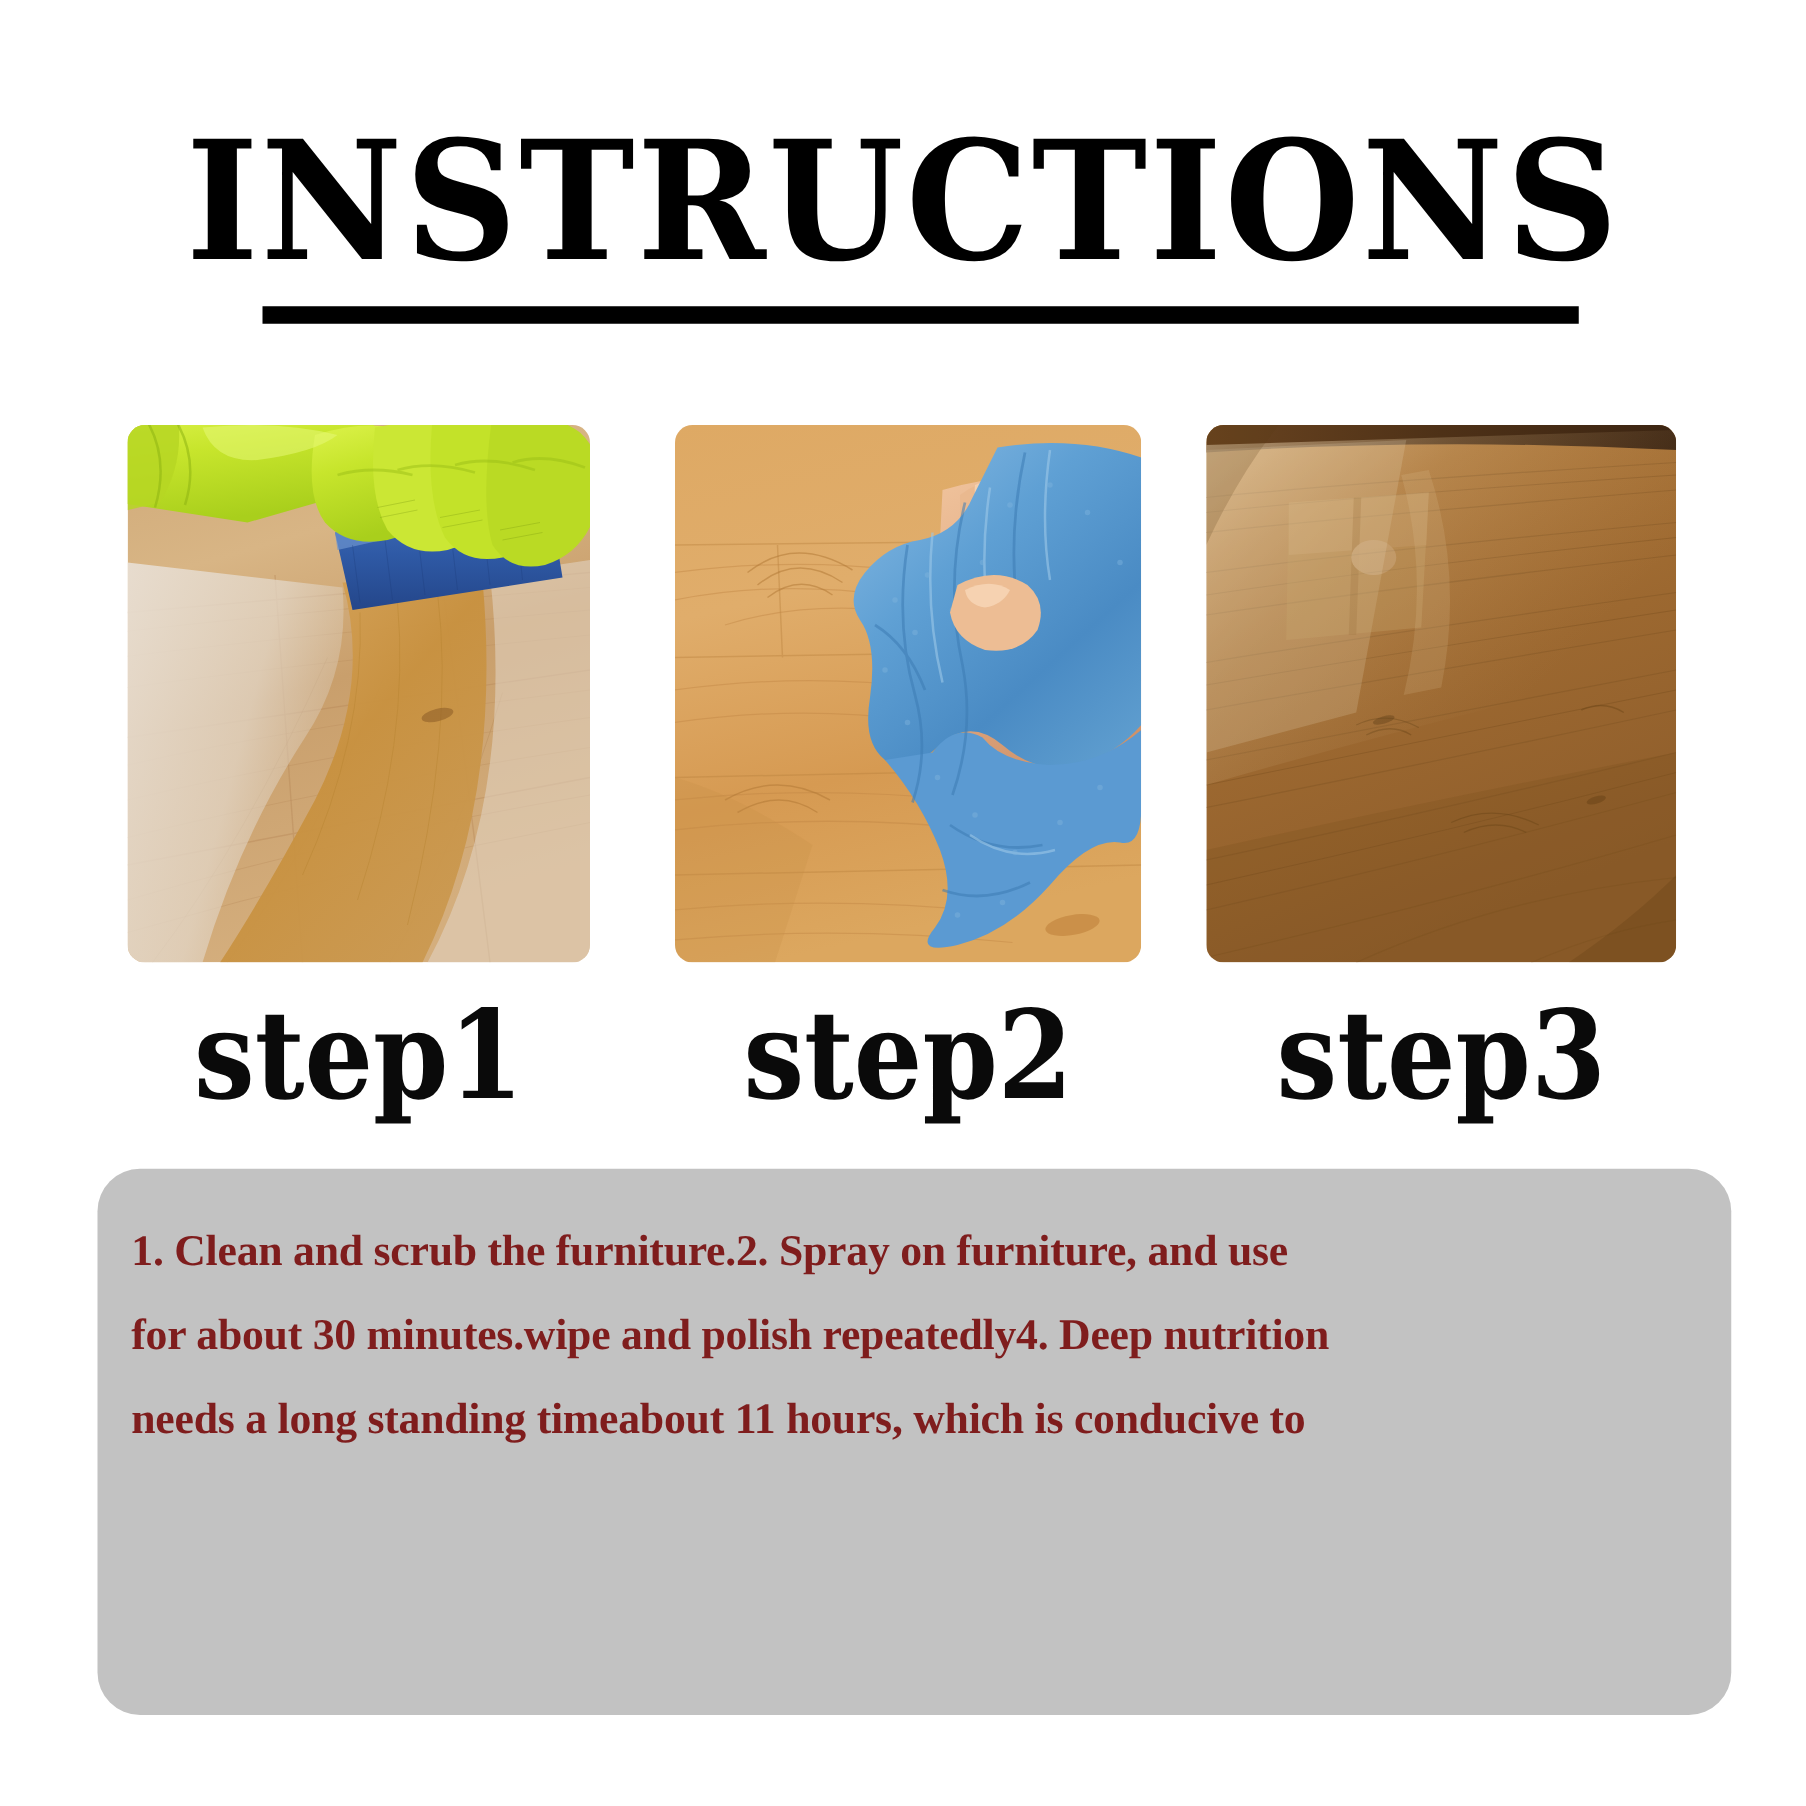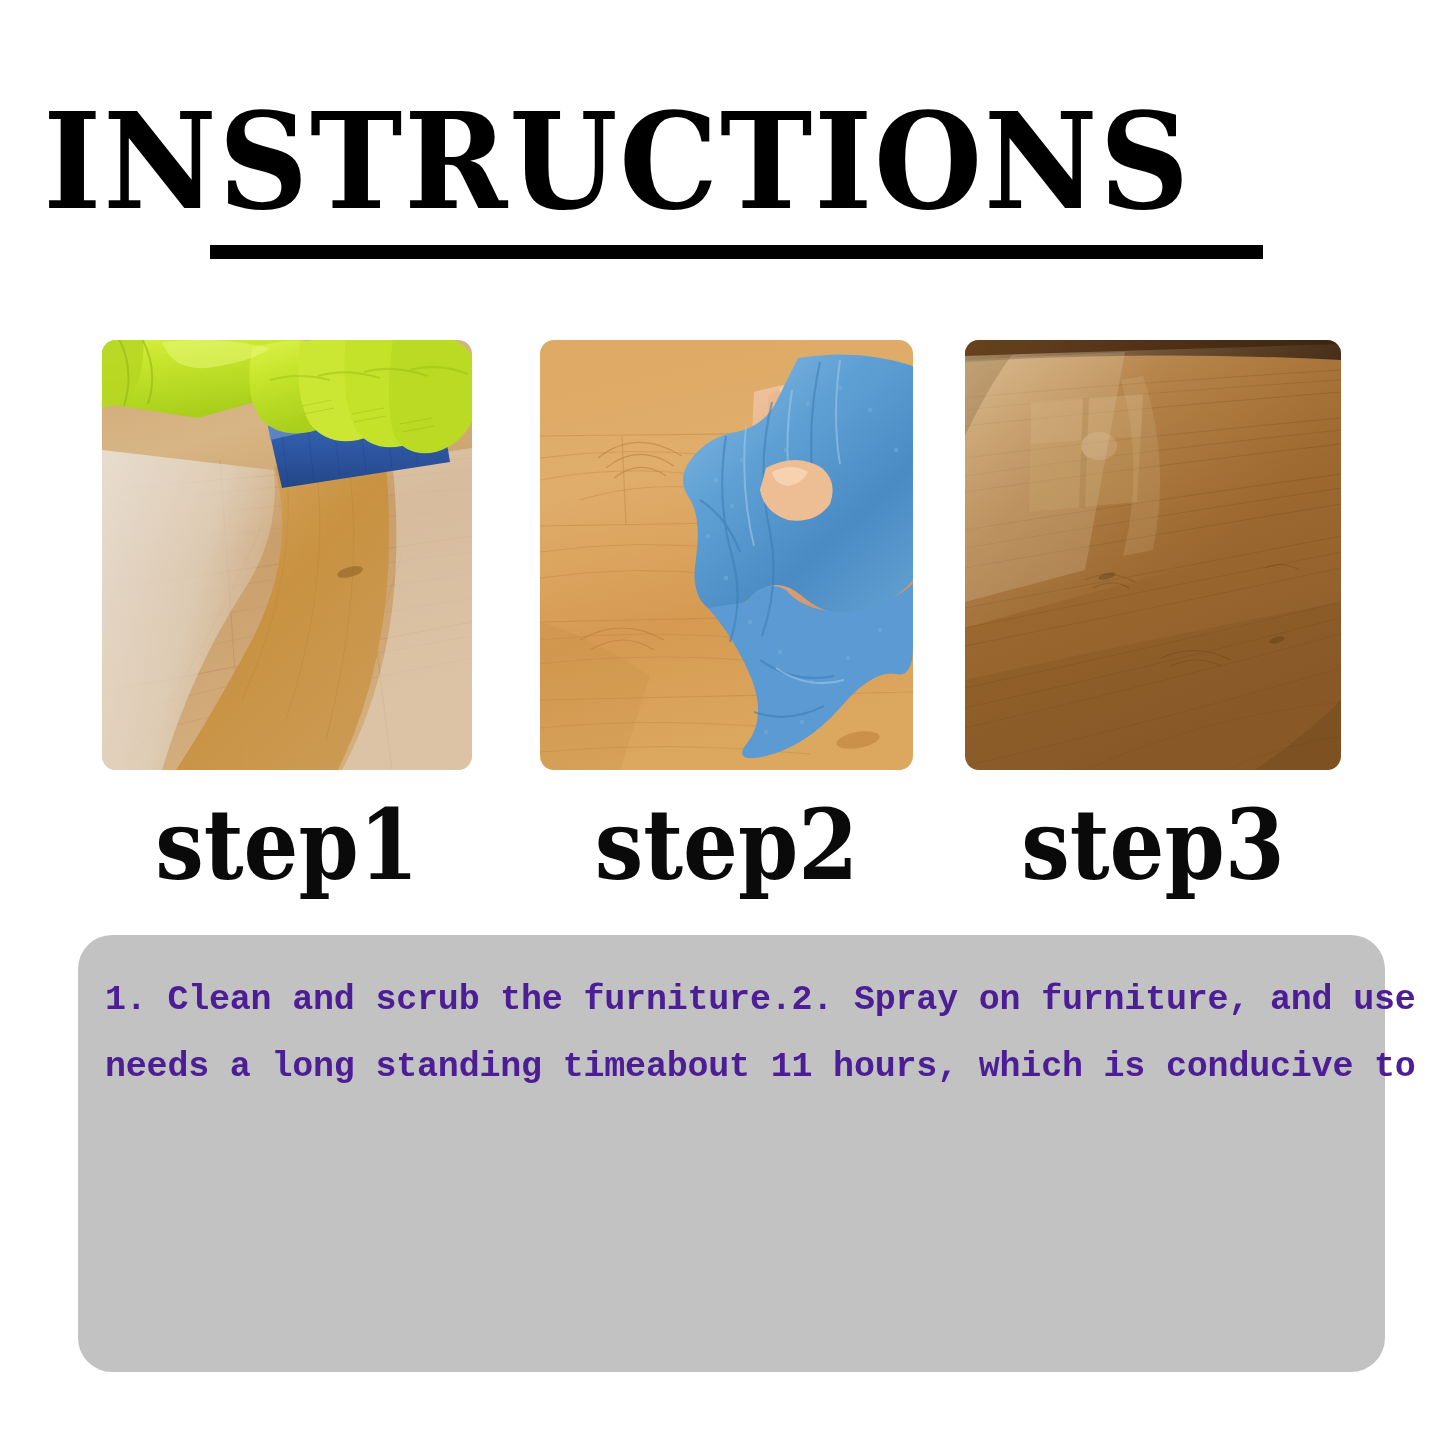--- a/index.html
+++ b/index.html
@@ -6,21 +6,21 @@
   html,body { background:#ffffff; }
   body {
     width:1445px; height:1445px;
     font-family:"Liberation Sans", sans-serif;
     position:relative; overflow:hidden;
   }
 
   
   .title-wrap{
     position:absolute; left:0; top:96px; width:1445px;
-    text-align:left;
+    text-align:center;
   }
   .title{
     font-family:"DejaVu Serif","Liberation Serif",serif;
     font-weight:bold;
     font-size:132px;
     line-height:132px;
     letter-spacing:2px;
     color:#000000;
     transform:scaleX(0.94);
     transform-origin:center top;
@@ -73,25 +73,25 @@
     width:1307px; height:437px;
     background:#c2c2c2;
     border-radius:34px;
   }
   .desc-text{
     position:absolute;
     left:27px; top:32px;
     width:1200px;
   }
   .desc-line{
-    font-family:Liberation Mono, monospace;
+    font-family:Liberation Serif, serif;
     font-weight:bold;
     font-size:35px;
     line-height:67px;
-    color:#4c1d95;
+    color:#7f1d1d;
     letter-spacing:-0.2px;
     white-space:nowrap;
   }
 </style>
 </head>
 <body>
 
 <div class="title-wrap">
   <div class="title">INSTRUCTIONS</div>
 </div>
@@ -419,15 +419,16 @@
 
 <div class="steps">
   <div class="step-label s1">step1</div>
   <div class="step-label s2">step2</div>
   <div class="step-label s3">step3</div>
 </div>
 
 <div class="desc-panel">
   <div class="desc-text">
     <div class="desc-line">1. Clean and scrub the furniture.2. Spray on furniture, and use</div>
+    <div class="desc-line">for about 30 minutes.wipe and polish repeatedly4. Deep nutrition</div>
     <div class="desc-line">needs a long standing timeabout 11 hours, which is conducive to</div>
   </div>
 </div>
 
 </body></html>

